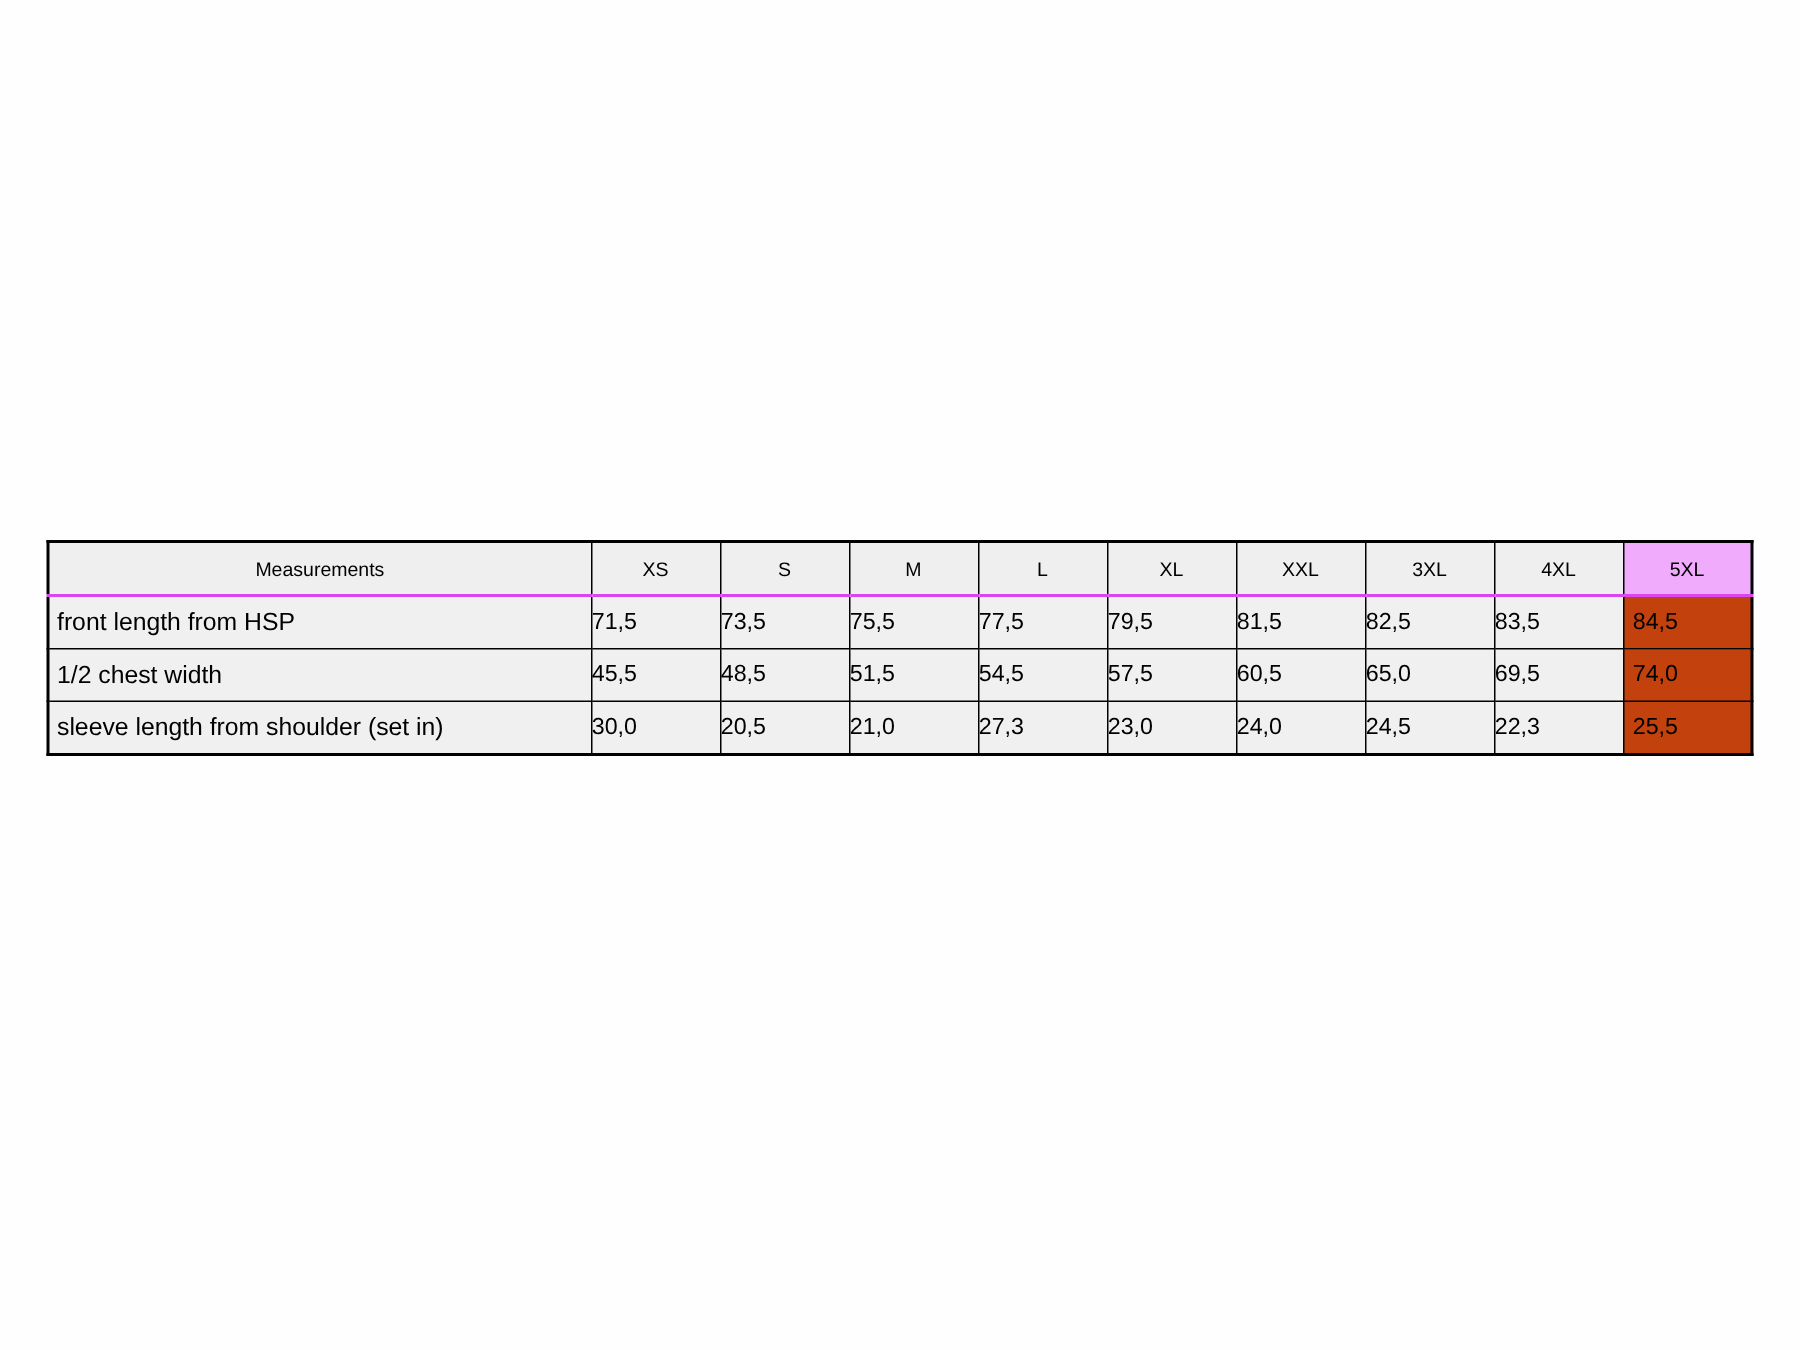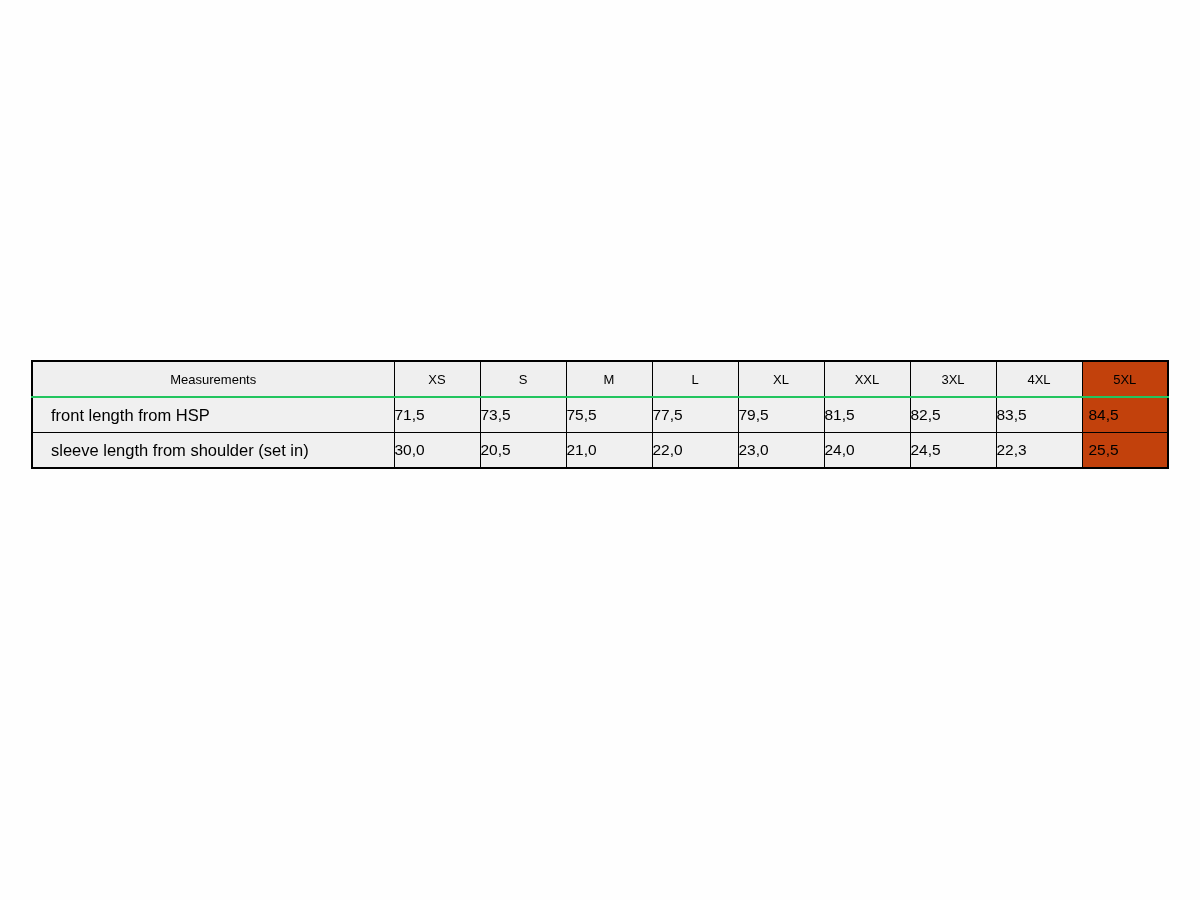--- a/index.html
+++ b/index.html
@@ -56,47 +56,47 @@
   }
   
   tr.body-row td {
     height: 34px;
     font-size: 15.5px;
     text-align: left;
     background: #f0f0f0;
   }
   tr.body-row td.label-col {
     text-align: left;
-    padding-left: 18px;
+    padding-left: 5px;
     font-size: 16.5px;
     background: #f0f0f0;
   }
   tr.body-row td.last-col {
     background: #c2410c;
     text-align: left;
     padding-left: 6px;
   }
   tr.head td.last-col {
-    background: #c2410c;
+    background: #f0abfc;
   }
   
   td.label-col {
     border-right: 2px solid #000;
   }
   td.col-s {
     border-right: 3px solid #000;
   }
   td.col-m {
     border-right: 3px solid #000;
   }
   table.size-chart {
     border: 2px solid #000;
   }
   tr.head td {
-    border-bottom: 2px solid #22c55e;
+    border-bottom: 2px solid #d946ef;
   }
   .col-w-label { width: 362px; }
   .col-w-num { width: 86px; }
 </style>
 </head>
 <body>
 
 <div class="page">
   <div class="table-wrap">
     <table class="size-chart">
@@ -133,25 +133,37 @@
           <td class="col-s">73,5</td>
           <td class="col-m">75,5</td>
           <td>77,5</td>
           <td>79,5</td>
           <td>81,5</td>
           <td>82,5</td>
           <td>83,5</td>
           <td class="last-col">84,5</td>
         </tr>
         <tr class="body-row">
+          <td class="label-col">1/2 chest width</td>
+          <td>45,5</td>
+          <td class="col-s">48,5</td>
+          <td class="col-m">51,5</td>
+          <td>54,5</td>
+          <td>57,5</td>
+          <td>60,5</td>
+          <td>65,0</td>
+          <td>69,5</td>
+          <td class="last-col">74,0</td>
+        </tr>
+        <tr class="body-row">
           <td class="label-col">sleeve length from shoulder (set in)</td>
           <td>30,0</td>
           <td class="col-s">20,5</td>
           <td class="col-m">21,0</td>
-          <td>22,0</td>
+          <td>27,3</td>
           <td>23,0</td>
           <td>24,0</td>
           <td>24,5</td>
           <td>22,3</td>
           <td class="last-col">25,5</td>
         </tr>
       </tbody>
     </table>
   </div>
 </div>

